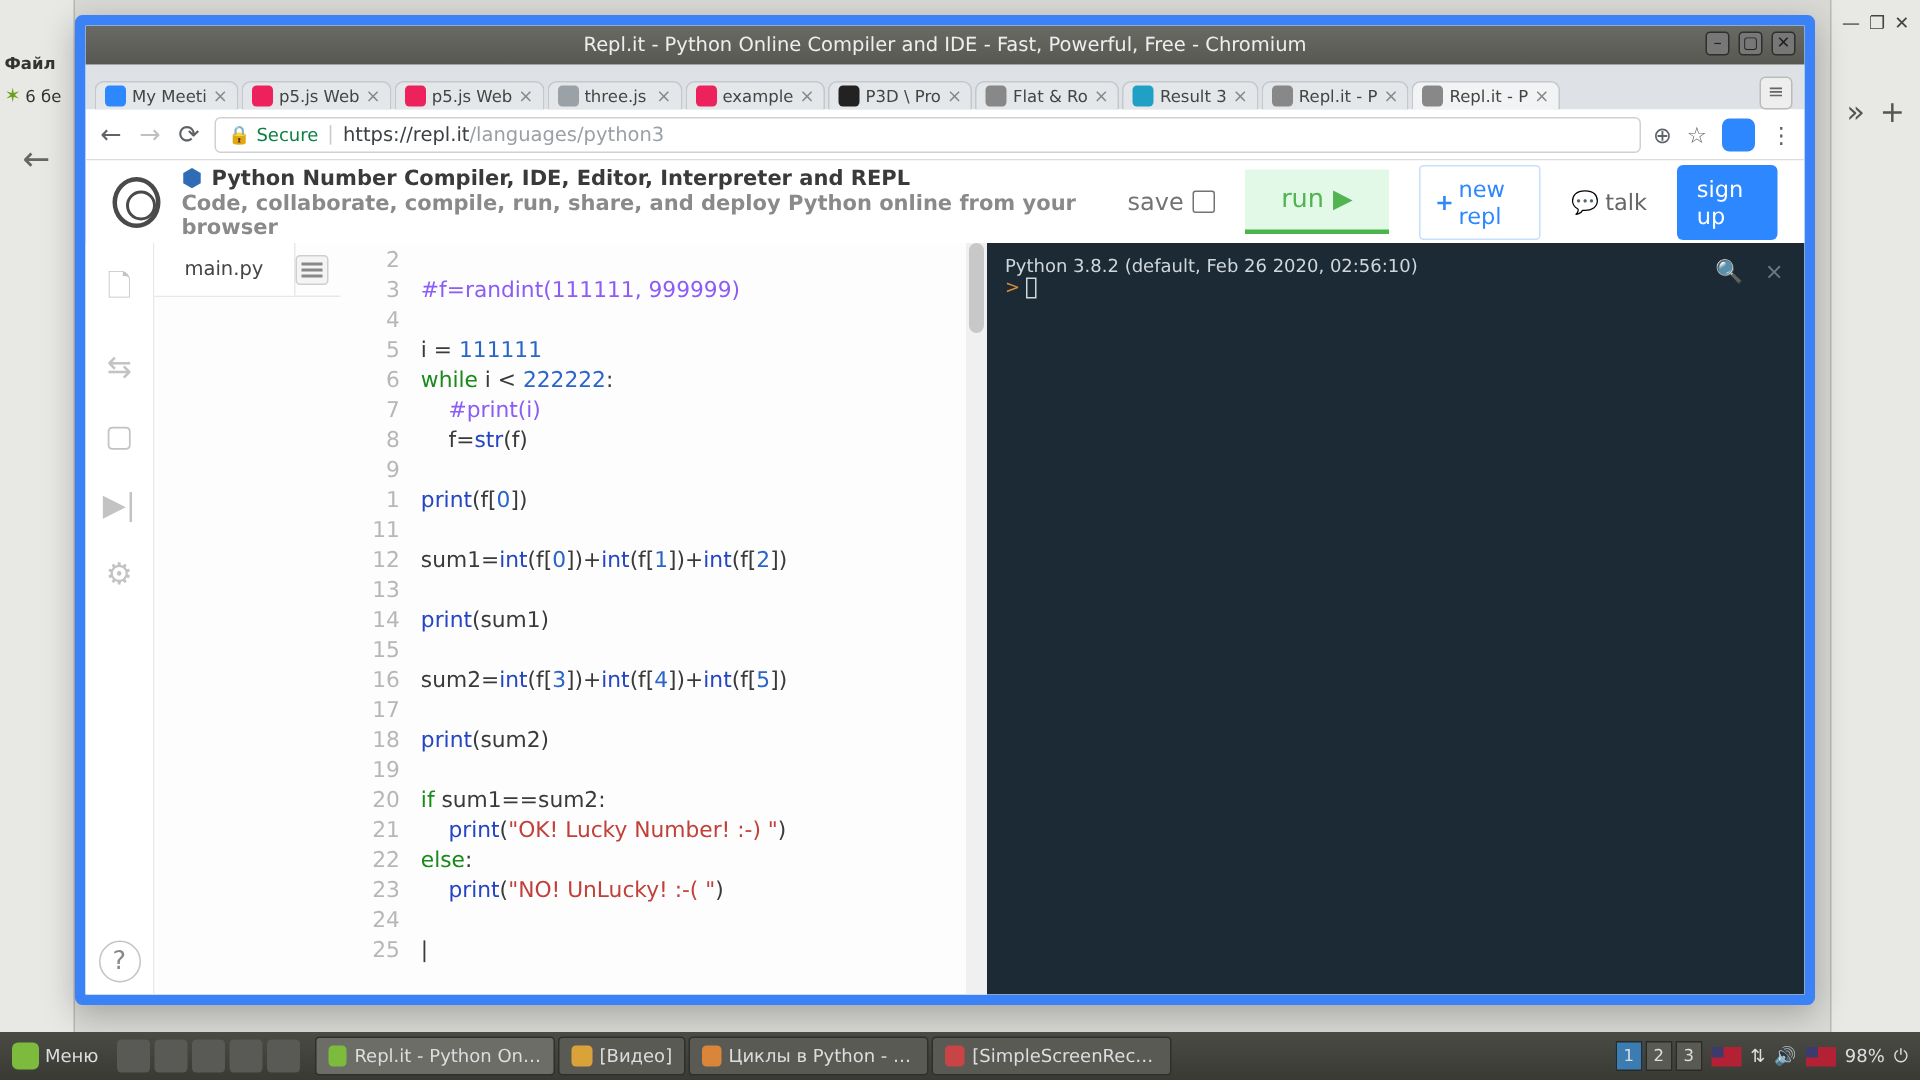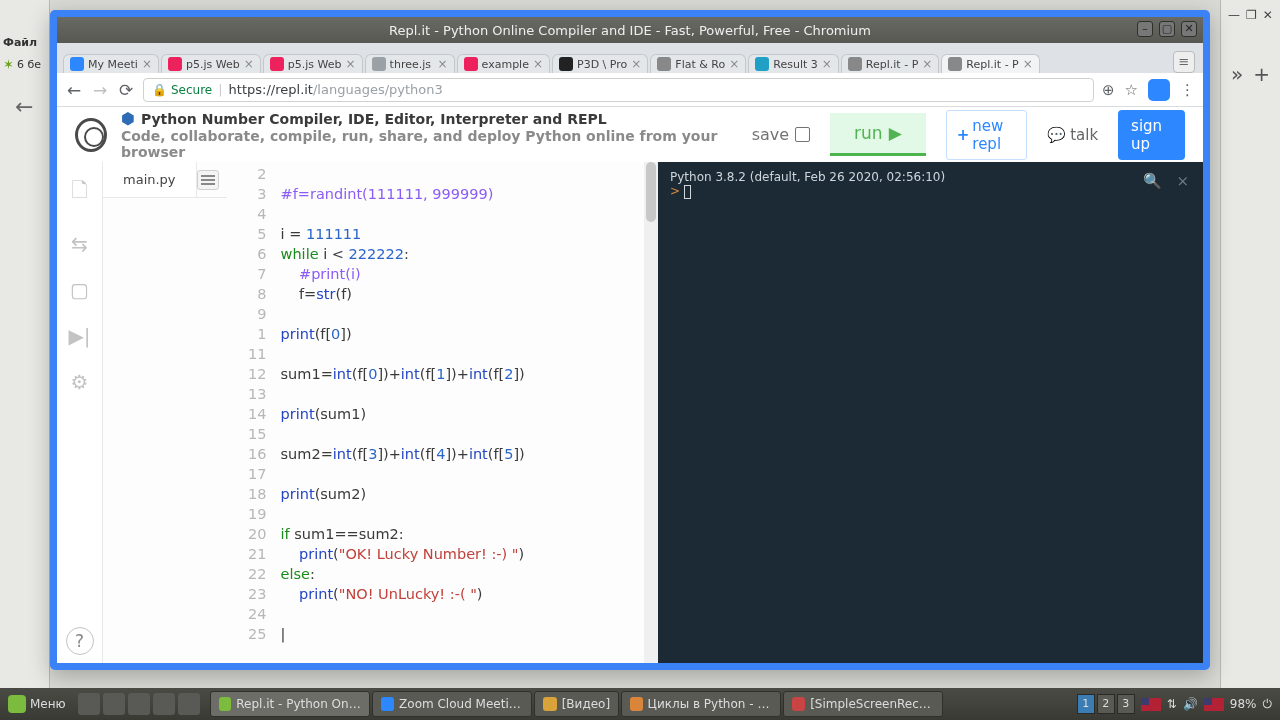--- a/index.html
+++ b/index.html
@@ -327,24 +327,20 @@
       <div class="tb-icon"></div>
       <div class="tb-icon"></div>
       <div class="tb-icon"></div>
     </div>
     <div class="tasks" id="tasks">
         <div class="task active">
           <div style="width:14px;height:14px;border-radius:3px;background:#7cbb3e"></div>
           <span class="label">Repl.it - Python Onlin…</span>
         </div>
         <div class="task">
-          <div style="width:14px;height:14px;border-radius:3px;background:#2d88ff"></div>
-          <span class="label">Zoom Cloud Meetin…</span>
-        </div>
-        <div class="task">
           <div style="width:14px;height:14px;border-radius:3px;background:#d9a33a"></div>
           <span class="label">[Видео]</span>
         </div>
         <div class="task">
           <div style="width:14px;height:14px;border-radius:3px;background:#d9863a"></div>
           <span class="label">Циклы в Python - Mo…</span>
         </div>
         <div class="task">
           <div style="width:14px;height:14px;border-radius:3px;background:#c94545"></div>
           <span class="label">[SimpleScreenRecor…</span>

